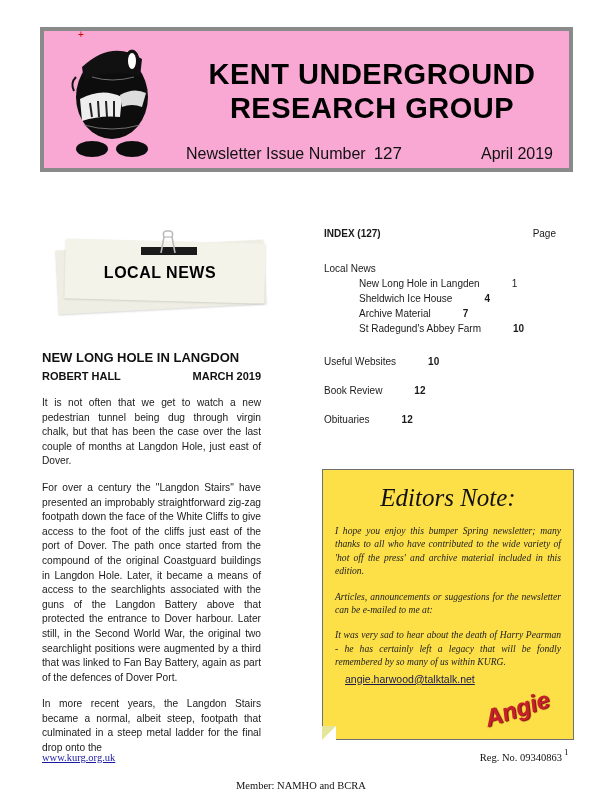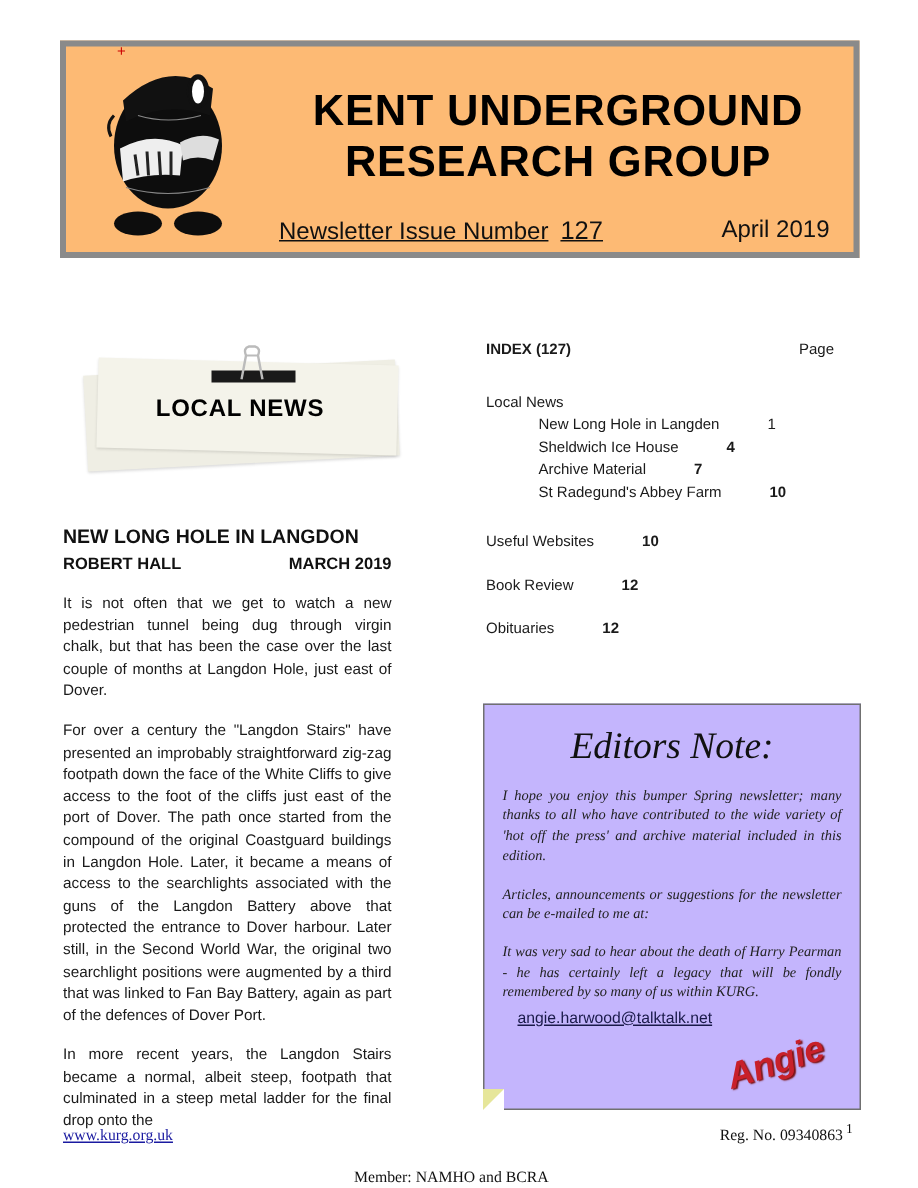--- a/index.html
+++ b/index.html
@@ -1,22 +1,22 @@
 <!DOCTYPE html>
 <html><head>
 <meta charset="utf-8">
 <style>
   html, body { margin: 0; padding: 0; background: #ffffff; }
   body { width: 612px; height: 792px; position: relative; overflow: hidden; font-family: "Liberation Sans", sans-serif; color: #111; }
 
   
-  .masthead { position: absolute; left: 40px; top: 27px; width: 533px; height: 145px; border: 4px solid #8a8a8a; box-sizing: border-box; background: #fdba74; }
+  .masthead { position: absolute; left: 40px; top: 27px; width: 533px; height: 145px; border: 4px solid #8a8a8a; box-sizing: border-box; background: #f9a8d4; }
   .logo { position: absolute; left: 18px; top: 6px; width: 100px; height: 125px; }
   .title { position: absolute; left: 138px; top: 26px; width: 380px; text-align: center; font-family: "Liberation Sans", sans-serif; font-weight: bold; font-size: 29px; line-height: 34px; letter-spacing: 0.5px; color: #000; }
-  .issue { position: absolute; left: 142px; top: 113px; font-size: 16px; color: #111; text-decoration: underline; }
+  .issue { position: absolute; left: 142px; top: 113px; font-size: 16px; color: #111; }
   .issue .num { margin-left: 8px; font-size: 17px; }
   .date { position: absolute; right: 16px; top: 114px; font-size: 16px; color: #111; }
 
   
   .banner { position: absolute; left: 45px; top: 215px; width: 230px; height: 100px; }
   .banner .paper-back { position: absolute; left: 12px; top: 30px; width: 208px; height: 64px; background: #efeee4; transform: rotate(-3deg); box-shadow: 0 1px 2px rgba(0,0,0,0.15); }
   .banner .paper-front { position: absolute; left: 20px; top: 26px; width: 200px; height: 60px; background: #f4f3ea; transform: rotate(1.5deg); box-shadow: 0 1px 2px rgba(0,0,0,0.12); }
   .banner .clip-bar { position: absolute; left: 96px; top: 32px; width: 56px; height: 8px; background: #1a1a1a; }
   .banner .clip-wire { position: absolute; left: 113px; top: 14px; width: 20px; height: 24px; }
   .banner .label { position: absolute; left: 0; top: 49px; width: 230px; text-align: center; font-weight: bold; font-size: 16px; letter-spacing: 0.5px; color: #000; }
@@ -31,21 +31,21 @@
   .index { position: absolute; left: 324px; top: 228px; width: 232px; font-size: 10px; color: #1a1a1a; }
   .idx-head { display: flex; justify-content: space-between; font-weight: bold; margin-bottom: 22px; gap: 36px; }
   .idx-head .pg { font-weight: normal; }
   .idx-section { margin-bottom: 0; line-height: 15px; }
   .idx-row { display: flex; line-height: 15px; gap: 32px; }
   .idx-row.sub { padding-left: 35px; }
   .idx-row .p { width: 28px; text-align: left; font-weight: bold; }
   .idx-row.top { margin-top: 14px; }
 
   
-  .note { position: absolute; left: 322px; top: 469px; width: 252px; height: 271px; background: #c4b5fd; border: 1px solid #707070; box-sizing: border-box; font-family: "Liberation Serif", serif; }
+  .note { position: absolute; left: 322px; top: 469px; width: 252px; height: 271px; background: #fde047; border: 1px solid #707070; box-sizing: border-box; font-family: "Liberation Serif", serif; }
   .note-corner { position: absolute; left: -1px; bottom: -1px; width: 14px; height: 14px; background: #fff; }
   .note-corner:after { content: ""; position: absolute; left: 0; bottom: 0; width: 0; height: 0; border-top: 14px solid #e6e69a; border-right: 14px solid transparent; }
   .note h2 { margin: 14px 0 0 0; text-align: center; font-style: italic; font-weight: normal; font-size: 25px; color: #111; }
   .note p { margin: 12px 12px 0 12px; font-style: italic; font-size: 9.6px; line-height: 13.4px; text-align: justify; color: #222; }
   .note .email { display: block; margin: 4px 0 0 22px; font-family: "Liberation Sans", sans-serif; font-size: 10.5px; color: #1a1a4a; text-decoration: underline; font-style: normal; }
   .signature { position: absolute; right: 22px; bottom: 16px; font-family: "Liberation Sans", sans-serif; font-weight: bold; font-style: italic; font-size: 24px; color: #c8202a; transform: rotate(-18deg); text-shadow: 1px 1px 1px #7a1010; }
 
   
   .footer { position: absolute; left: 42px; top: 752px; width: 520px; font-family: "Liberation Serif", serif; font-size: 10.5px; color: #111; }
   .footer .url { position: absolute; left: 0; top: 0; color: #1a1aa0; text-decoration: underline; }

